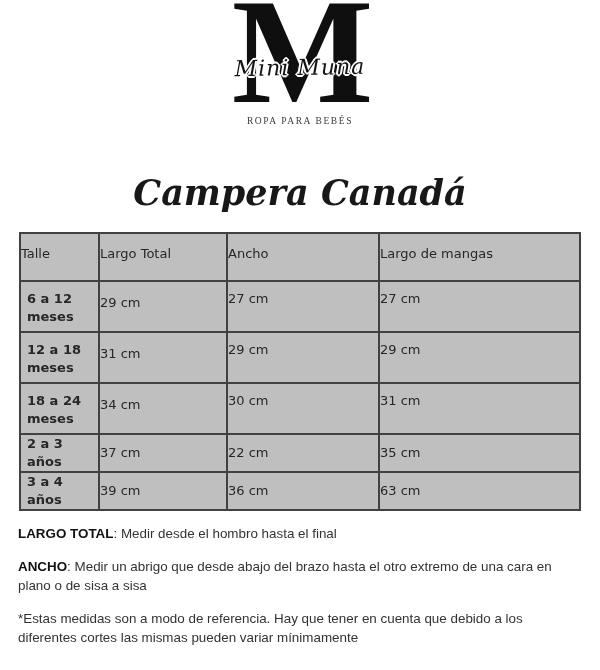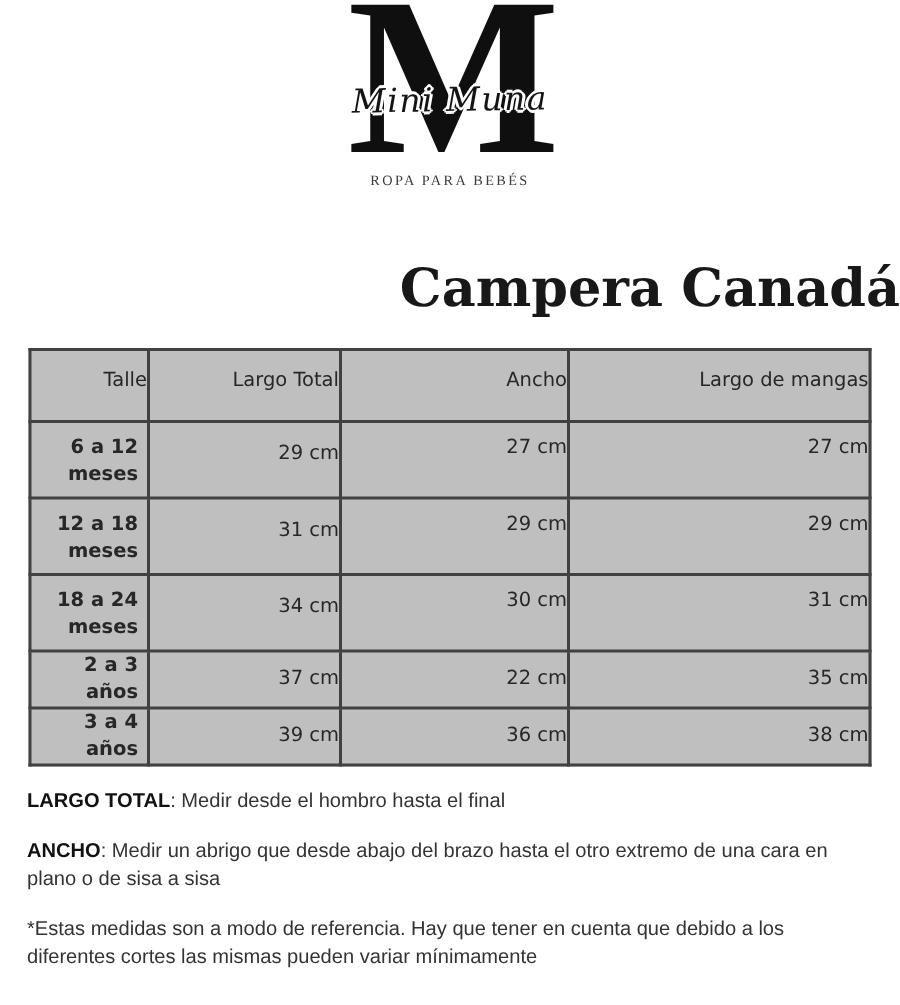--- a/index.html
+++ b/index.html
@@ -46,43 +46,44 @@
     text-align: center;
     font-family: "Liberation Serif", serif;
     font-size: 9.5px;
     letter-spacing: 1.6px;
     color: #3c3c3c;
   }
 
   
   .title {
     margin: 22px 0 0 0;
-    text-align: right;
+    text-align: center;
     font-family: "DejaVu Serif", serif;
+    font-style: italic;
     font-weight: bold;
     font-size: 35px;
     line-height: 42px;
     color: #181818;
   }
 
   
   table.size-table {
     width: 560px;
     margin: 18px auto 0 auto;
     border-collapse: collapse;
     background: #bfbfbf;
     table-layout: fixed;
   }
   .size-table col.c1 { width: 79px; }
   .size-table col.c2 { width: 128px; }
   .size-table col.c3 { width: 152px; }
   .size-table col.c4 { width: 201px; }
   .size-table th, .size-table td {
     border: 2px solid #414141;
-    text-align: right;
+    text-align: left;
     font-family: "DejaVu Sans", sans-serif;
     font-size: 13px;
     line-height: 18px;
     color: #272727;
     padding: 0;
     overflow: hidden;
     margin-left: 29px;
   }
   .size-table th {
     font-weight: normal;
@@ -158,21 +159,21 @@
       <tr class="row-short">
         <td class="col-talle">2 a 3 años</td>
         <td class="col-largo">37 cm</td>
         <td class="col-ancho">22 cm</td>
         <td class="col-mangas">35 cm</td>
       </tr>
       <tr class="row-short">
         <td class="col-talle">3 a 4 años</td>
         <td class="col-largo">39 cm</td>
         <td class="col-ancho">36 cm</td>
-        <td class="col-mangas">38 cm</td>
+        <td class="col-mangas">63 cm</td>
       </tr>
     </tbody>
   </table>
 
   <section class="notes">
     <p><strong>LARGO TOTAL</strong><span>: Medir desde el hombro hasta el final</span></p>
     <p><strong>ANCHO</strong><span>: Medir un abrigo que desde abajo del brazo hasta el otro extremo de una cara en plano o de sisa a sisa</span></p>
     <p class="disclaimer">*Estas medidas son a modo de referencia. Hay que tener en cuenta que debido a los diferentes cortes las mismas pueden variar mínimamente</p>
   </section>
 

